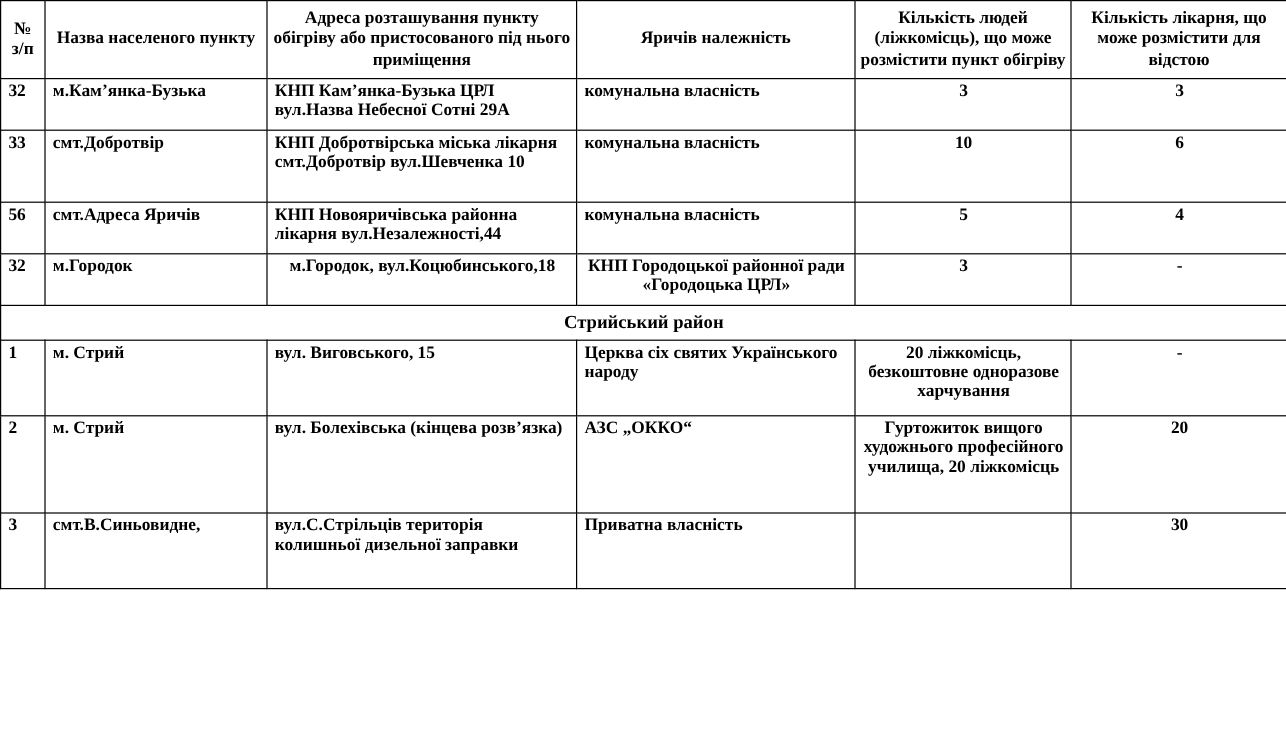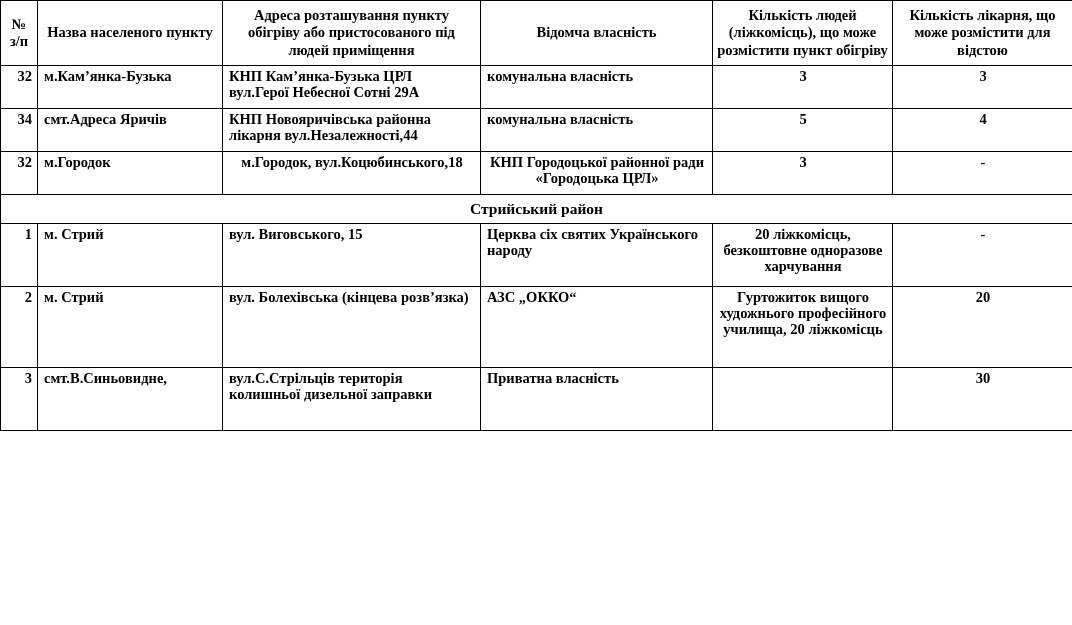--- a/index.html
+++ b/index.html
@@ -53,21 +53,21 @@
     vertical-align: middle;
     font-weight: bold;
     font-size: 14.5px;
     line-height: 1.18;
     padding: 4px 4px;
   }
   tr.head td.num { padding-left: 2px; padding-right: 2px; }
 
   
   td.num {
-    text-align: right;
+    text-align: left;
     vertical-align: middle;
     padding-left: 2px;
     padding-right: 2px;
   }
   td.ctr-mid { text-align: center; vertical-align: middle; }
   td.ctr-top { text-align: center; vertical-align: top; }
   td.left-top { text-align: left; vertical-align: top; }
   td.left-mid { text-align: left; vertical-align: middle; margin-left: 21px; }
 
   
@@ -93,38 +93,46 @@
       <col class="c-tech">
     </colgroup>
     <tbody>
 
       <tr class="head">
         <td class="num" style="height:56px">
           <div>№</div>
           <div>з/п</div>
         </td>
         <td>Назва населеного пункту</td>
-        <td>Адреса розташування пункту обігріву або пристосованого під людей приміщення</td>
-        <td>Відомча власність</td>
+        <td>Адреса розташування пункту обігріву або пристосованого під нього приміщення</td>
+        <td>Яричів належність</td>
         <td>Кількість людей (ліжкомісць), що може розмістити пункт обігріву</td>
         <td>Кількість лікарня, що може розмістити для відстою</td>
       </tr>
 
       <tr>
         <td class="num" style="height:38px">32</td>
         <td class="left-mid">м.Кам’янка-Бузька</td>
-        <td class="left-top">КНП Кам’янка-Бузька ЦРЛ вул.Герої Небесної Сотні 29А</td>
+        <td class="left-top">КНП Кам’янка-Бузька ЦРЛ вул.Назва Небесної Сотні 29А</td>
         <td class="left-mid">комунальна власність</td>
         <td class="ctr-mid">3</td>
         <td class="ctr-top">3</td>
       </tr>
 
+      <tr>
+        <td class="num" style="height:55px">33</td>
+        <td class="left-mid">смт.Добротвір</td>
+        <td class="left-top">КНП Добротвірська міська лікарня смт.Добротвір вул.Шевченка 10</td>
+        <td class="left-mid">комунальна власність</td>
+        <td class="ctr-mid">10</td>
+        <td class="ctr-top">6</td>
+      </tr>
 
       <tr>
-        <td class="num" style="height:38px">34</td>
+        <td class="num" style="height:38px">56</td>
         <td class="left-mid">смт.Адреса Яричів</td>
         <td class="left-top">КНП Новояричівська районна лікарня вул.Незалежності,44</td>
         <td class="left-mid">комунальна власність</td>
         <td class="ctr-mid">5</td>
         <td class="ctr-top">4</td>
       </tr>
 
 
       <tr>
         <td class="num" style="height:38px">32</td>

